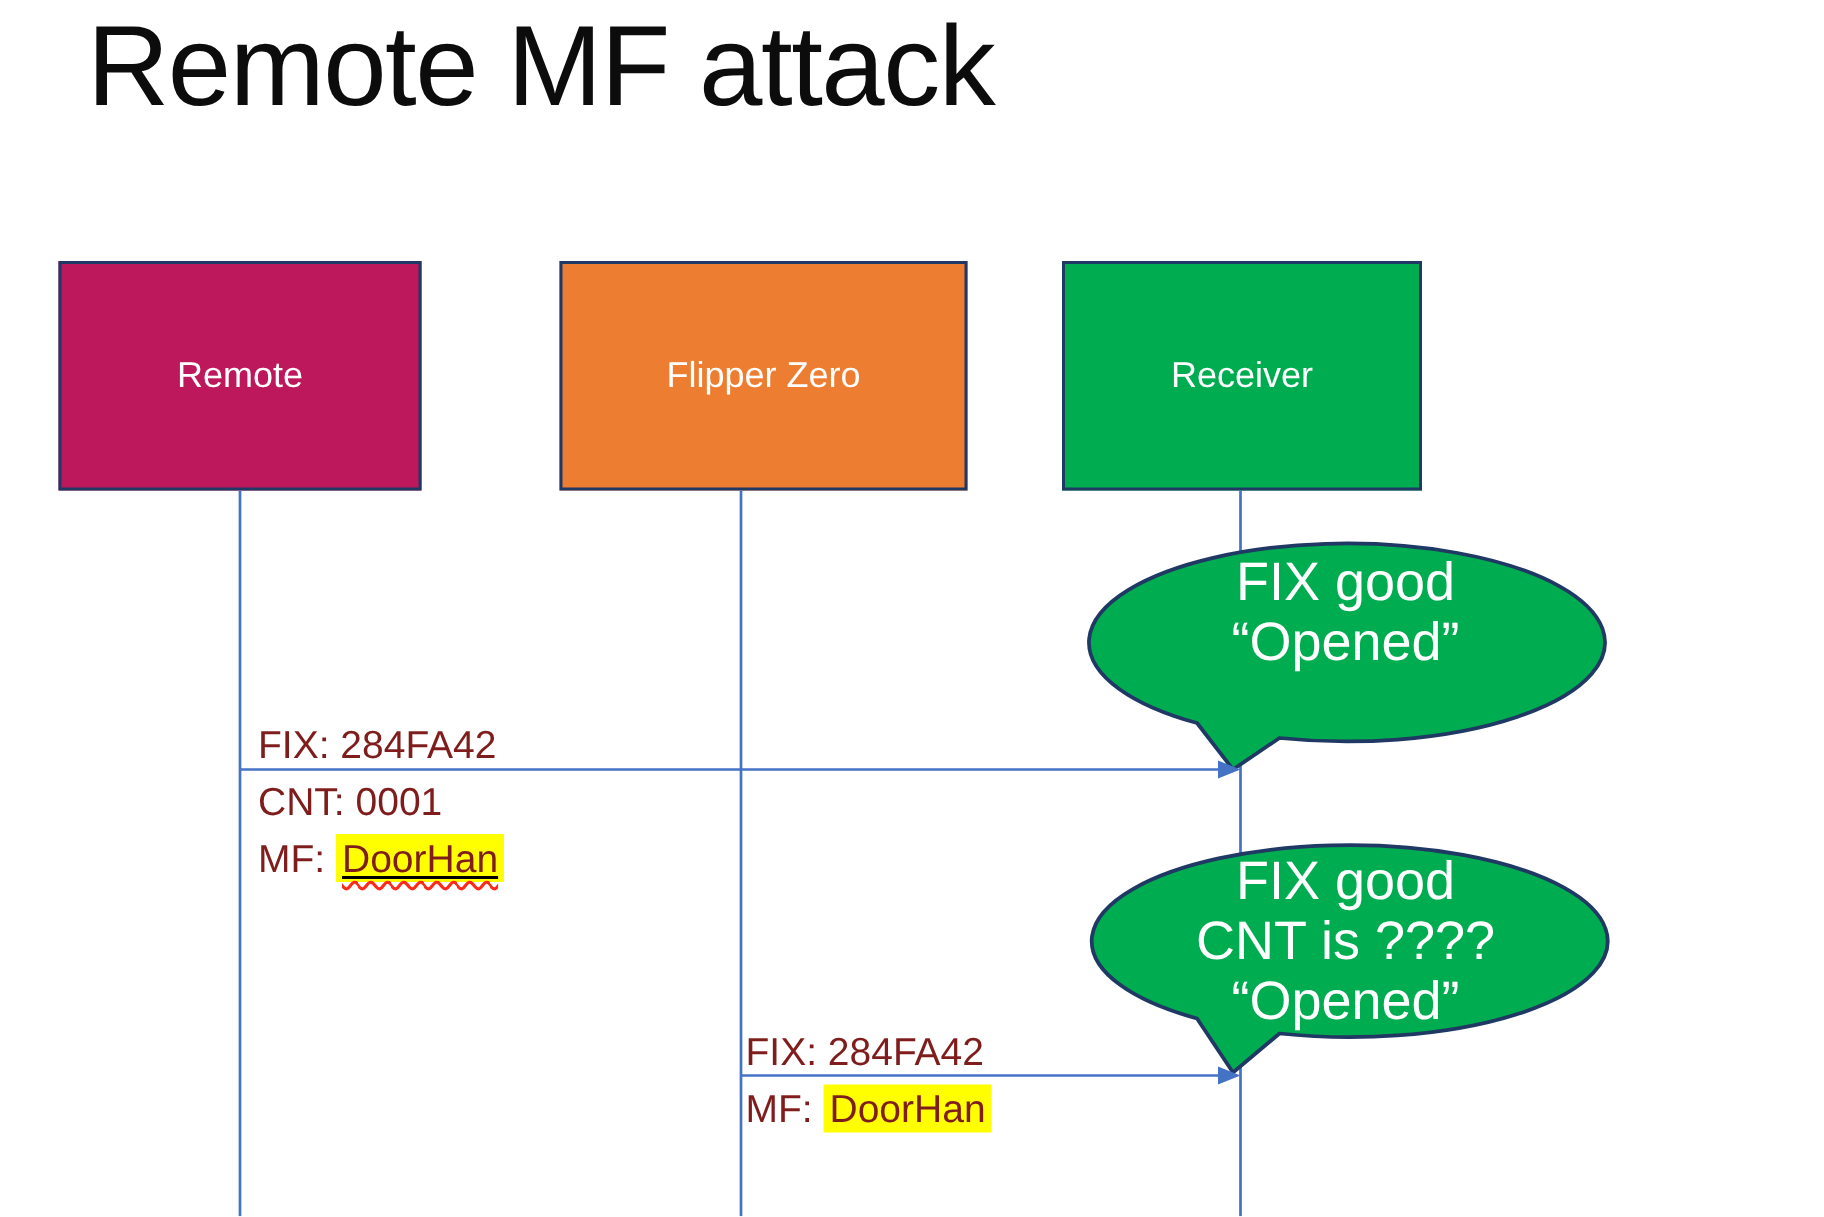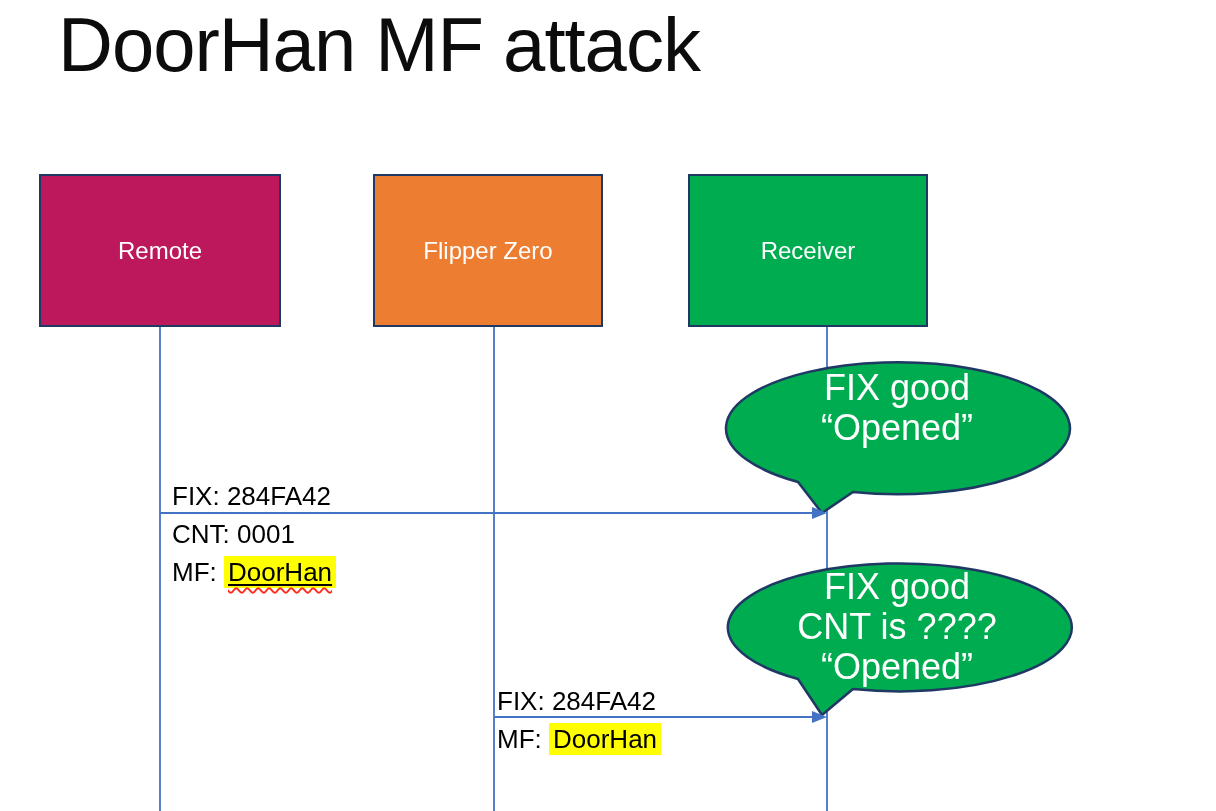--- a/index.html
+++ b/index.html
@@ -31,31 +31,31 @@
     display: flex;
     align-items: center;
     justify-content: center;
   }
   .actor-box .actor-label {
     color: #ffffff;
     font-size: 24px;
     white-space: nowrap;
   }
   .actor-remote   { left: 39px;  width: 242px; background: #be185d; }
-  .actor-flipper  { left: 373px; width: 230px; background: #ed7d31; text-align: right; }
-  .actor-receiver { left: 688px; width: 240px; background: #00ac50; }
+  .actor-flipper  { left: 373px; width: 272px; background: #ed7d31; text-align: right; }
+  .actor-receiver { left: 708px; width: 240px; background: #00ac50; }
 
   .diagram-svg { position: absolute; left: 0; top: 0; z-index: 1; }
 
   .msg {
     position: absolute;
     z-index: 2;
     font-size: 26px;
     line-height: 38px;
-    color: #000000;
+    color: #7f1d1d;
     white-space: nowrap;
   }
   .msg-1 { left: 172px; top: 477px; }
   .msg-2 { left: 497px; top: 682px; }
 
   .hl { background: #ffff00; padding: 1px 4px; }
   .squiggle {
     text-decoration-line: underline;
     text-decoration-style: wavy;
     text-decoration-color: #ff2a1a;
@@ -83,21 +83,21 @@
     white-space: nowrap;
   }
   .callout-text-1 { top: 368px; }
   .callout-text-2 { top: 567px; }
 </style>
 </head>
 <body>
 
 <div class="slide">
 
-  <h1 class="slide-title">DoorHan MF attack</h1>
+  <h1 class="slide-title">Remote MF attack</h1>
 
   <div class="actor-box actor-remote">
     <span class="actor-label">Remote</span>
   </div>
   <div class="actor-box actor-flipper">
     <span class="actor-label">Flipper Zero</span>
   </div>
   <div class="actor-box actor-receiver">
     <span class="actor-label">Receiver</span>
   </div>

